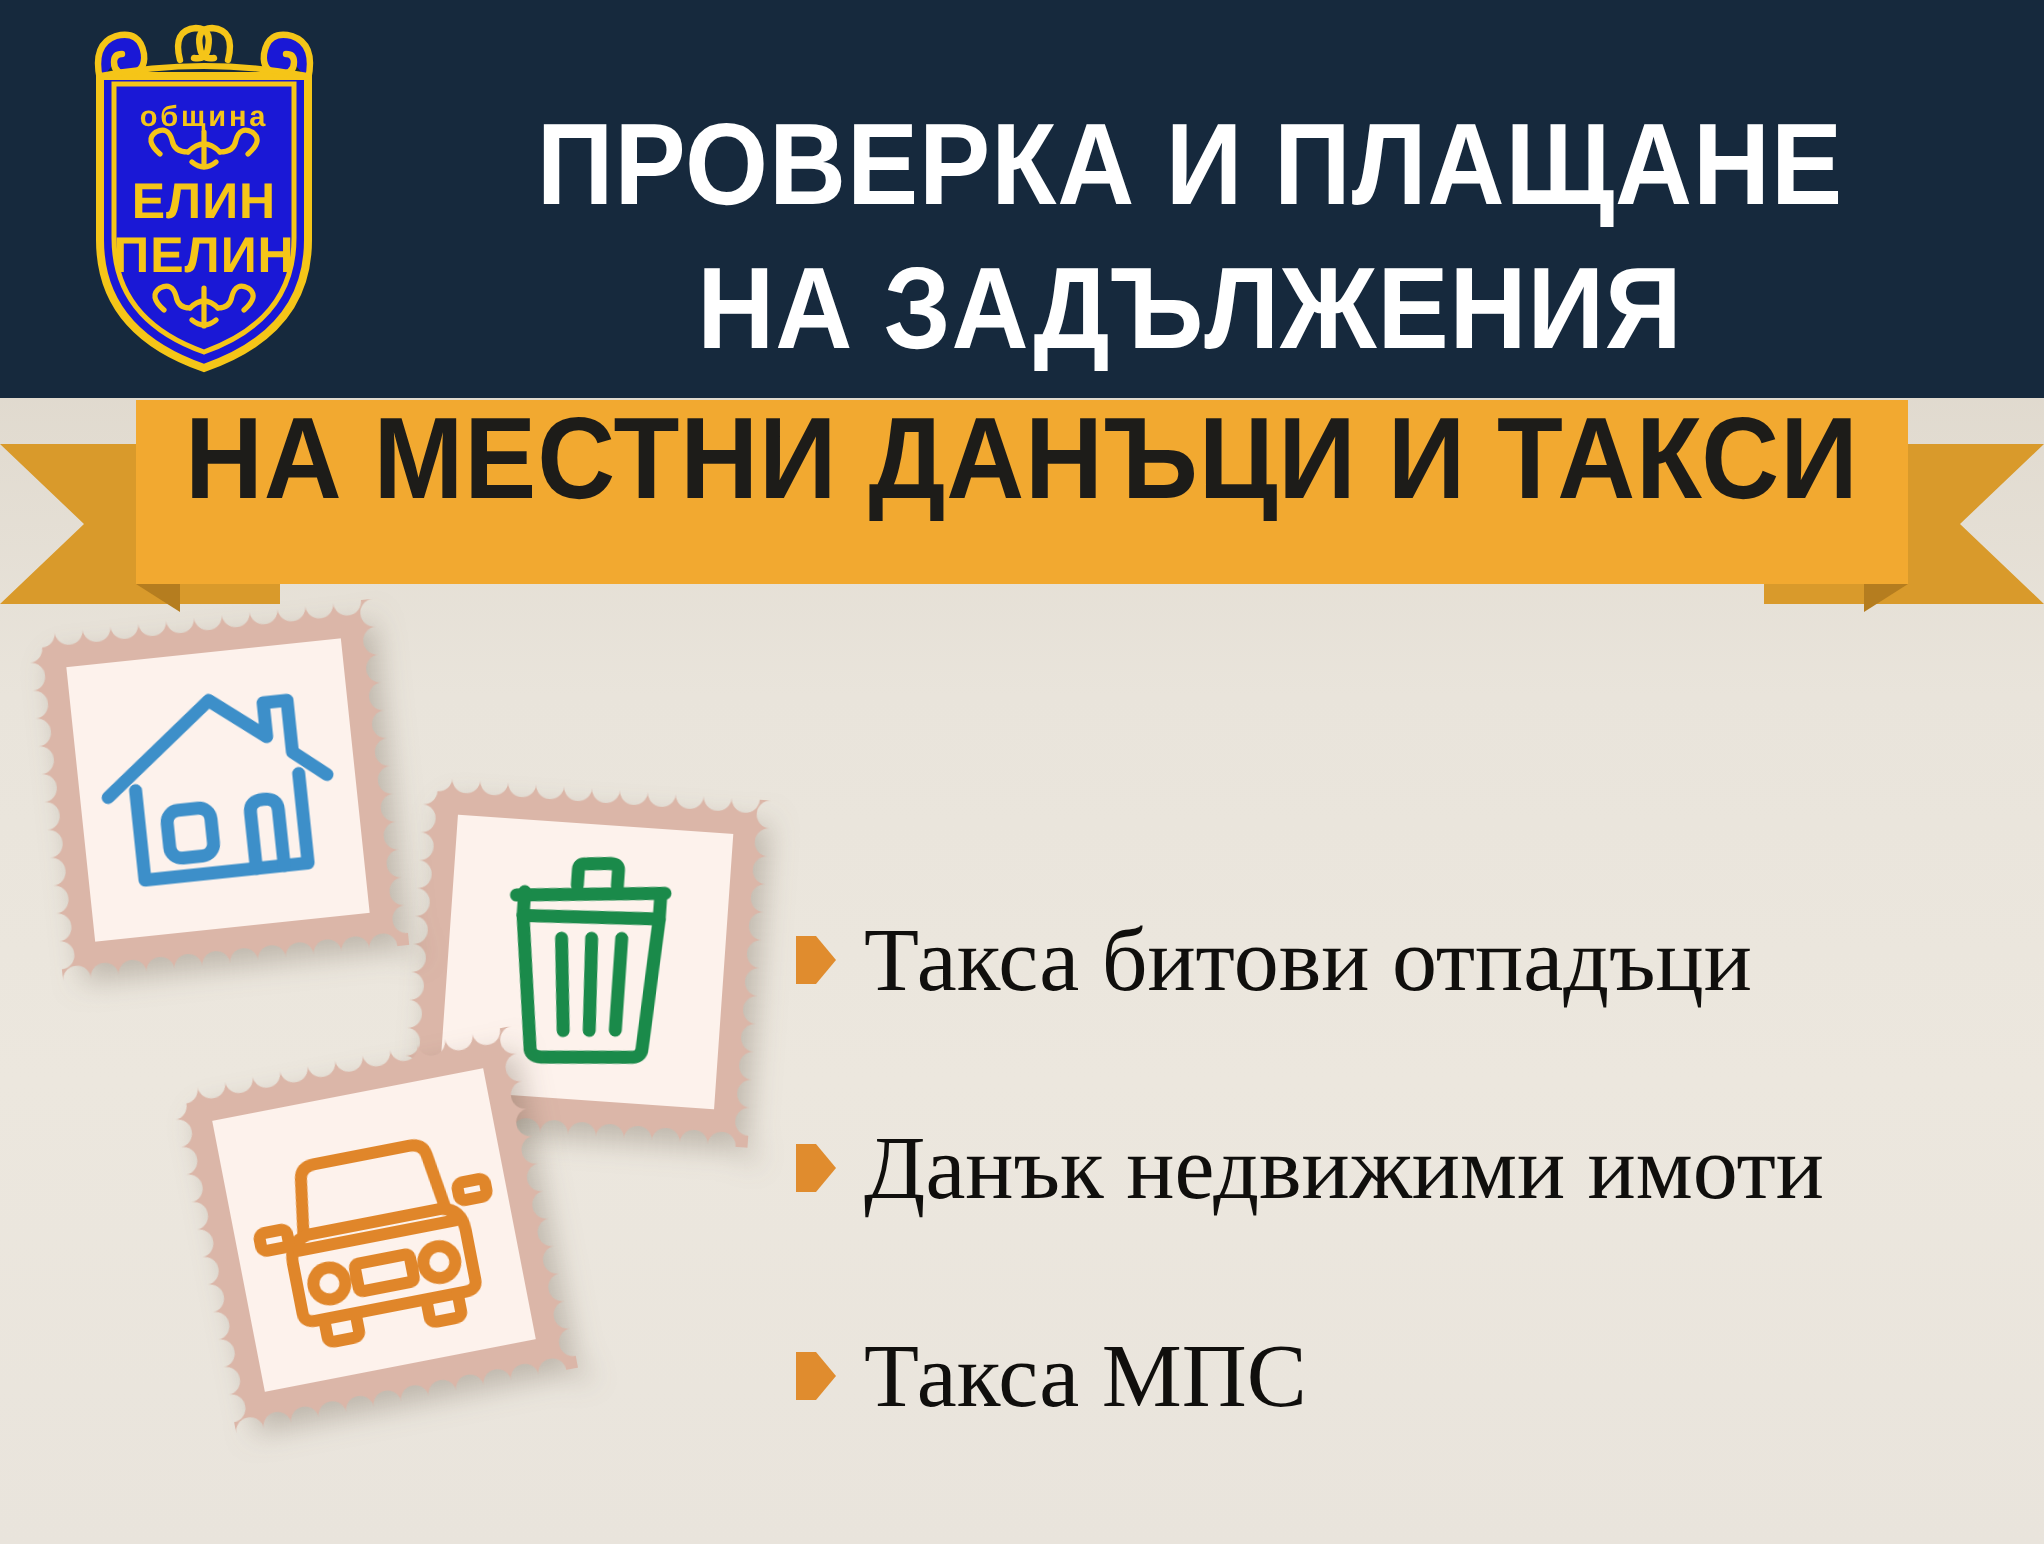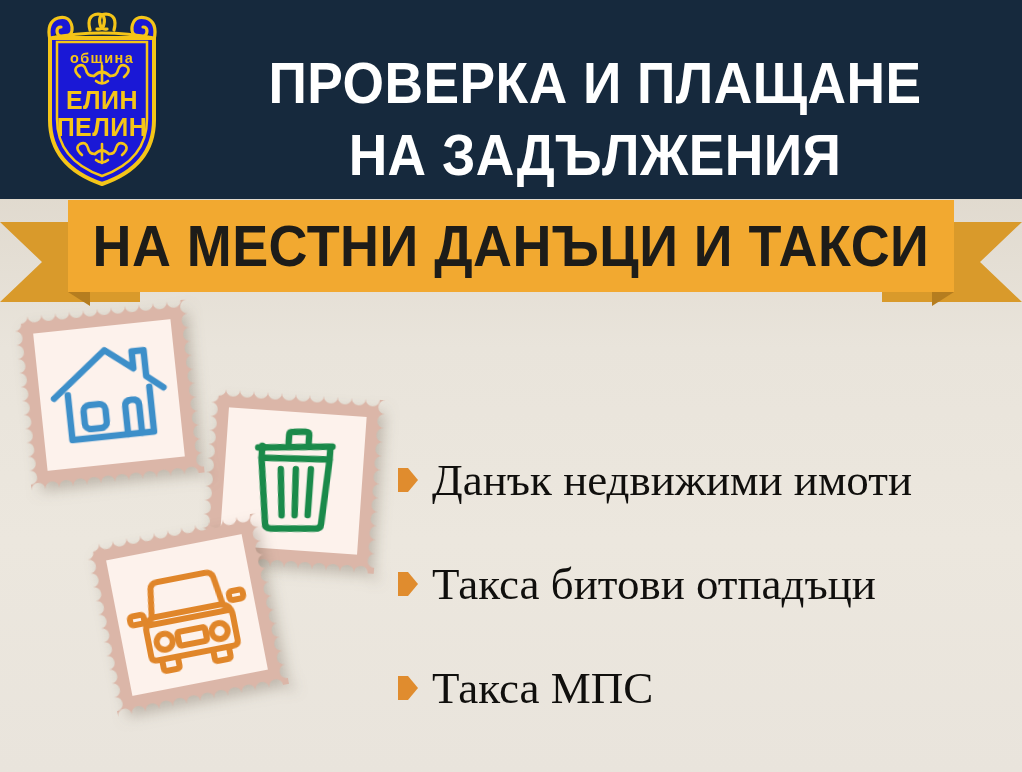--- a/index.html
+++ b/index.html
@@ -96,21 +96,20 @@
   .ribbon-shadow-r { right: 68px; clip-path: polygon(0 0, 22px 0, 0 14px); }
 
   .ribbon-band {
     position: absolute;
     left: 68px;
     top: 0;
     width: 886px;
     height: 92px;
     background: #f2a930;
     display: flex;
-    align-items: center;
     justify-content: center;
   }
   .ribbon-text {
     font-family: "Liberation Sans", sans-serif;
     font-weight: 700;
     font-size: 58px;
     line-height: 60px;
     color: #1d1c19;
     letter-spacing: 0.5px;
     white-space: nowrap;
@@ -442,26 +441,26 @@
         </g>
       </svg>
     </div>
 
   </div>
 
   <div class="list">
 
     <div class="list-item">
       <span class="bullet"></span>
-      <span class="list-label">Данък недвижими имоти</span>
+      <span class="list-label">Такса битови отпадъци</span>
     </div>
 
     <div class="list-item">
       <span class="bullet"></span>
-      <span class="list-label">Такса битови отпадъци</span>
+      <span class="list-label">Данък недвижими имоти</span>
     </div>
 
     <div class="list-item">
       <span class="bullet"></span>
       <span class="list-label">Такса МПС</span>
     </div>
 
   </div>
 
 </div>

